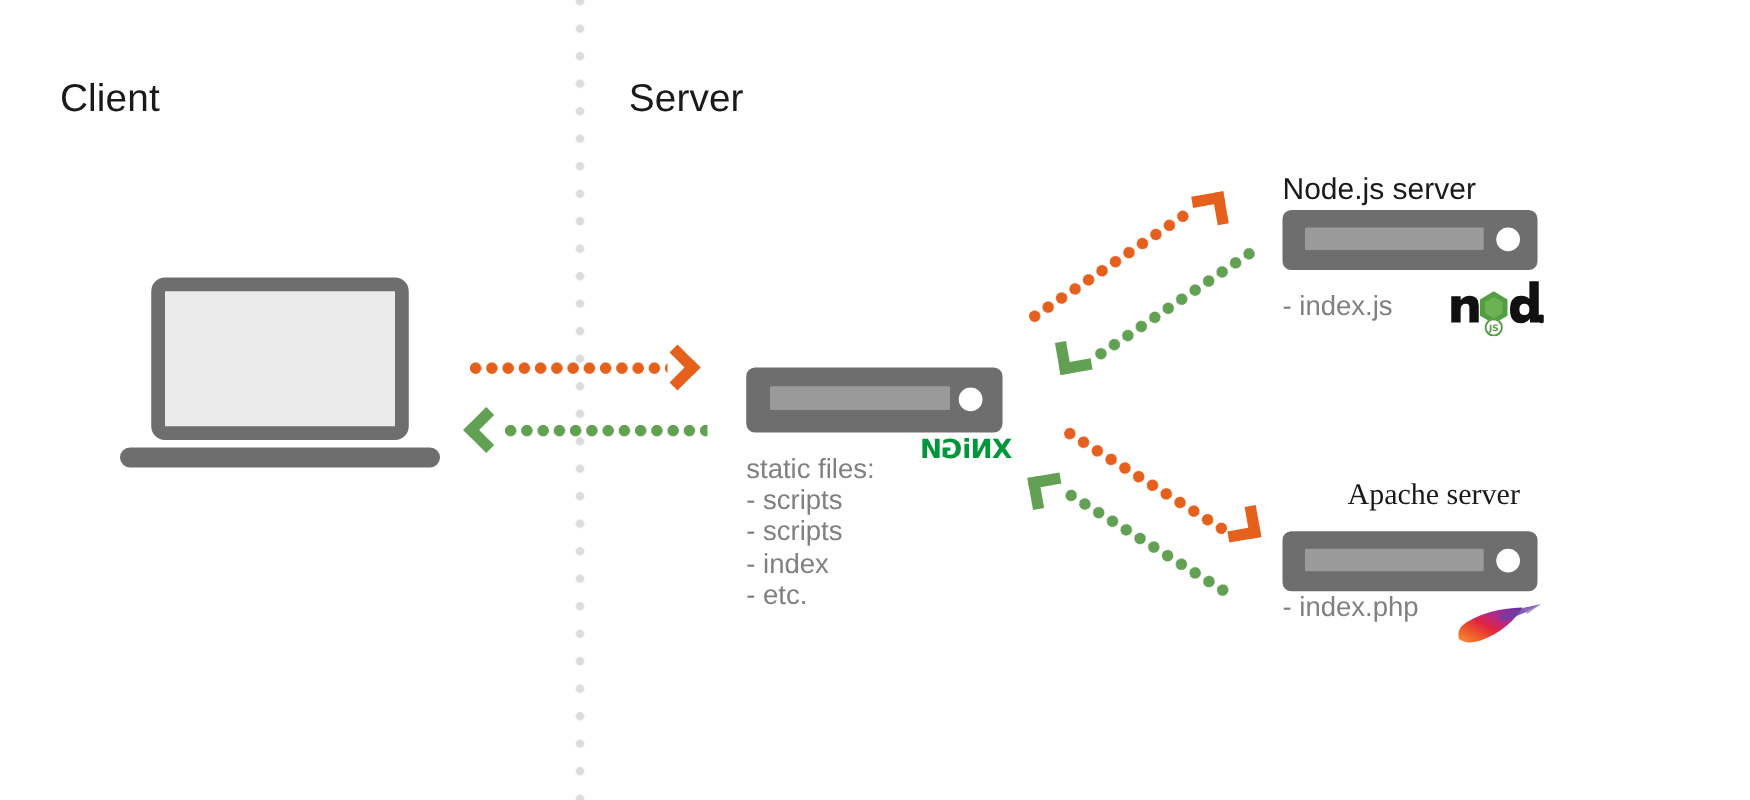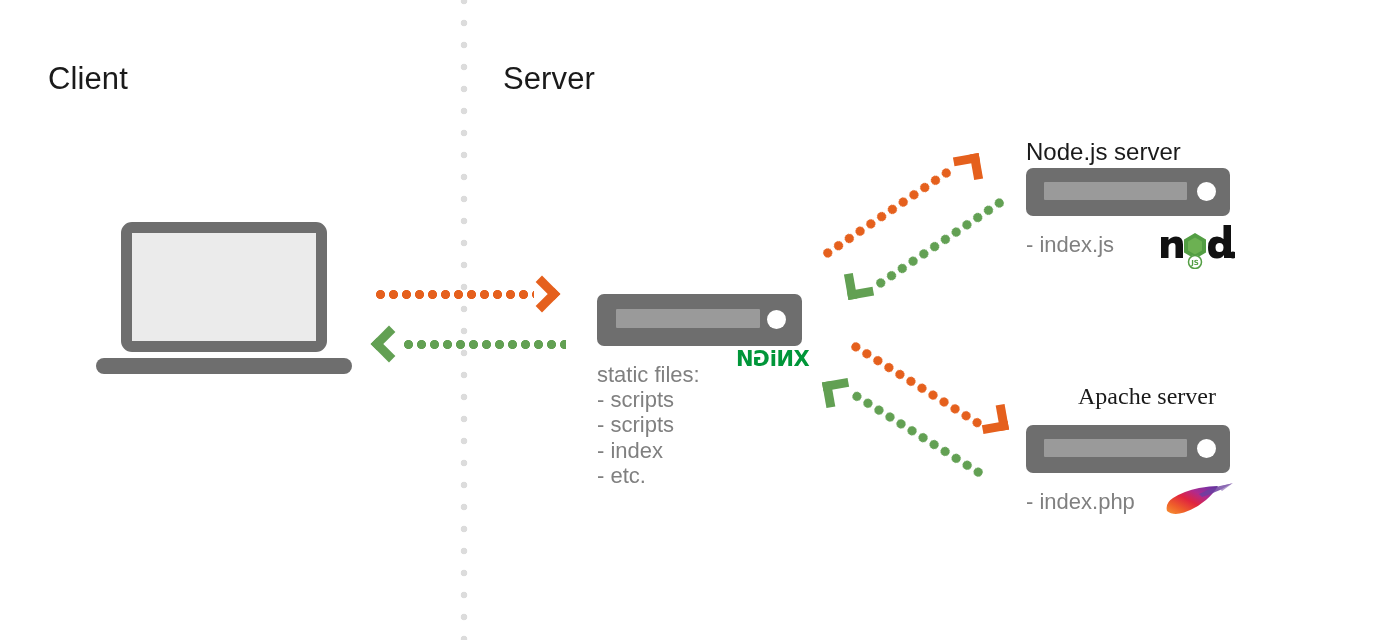--- a/index.html
+++ b/index.html
@@ -110,21 +110,21 @@
 
   .gray-text {
     position: absolute;
     font-size: 22px;
     color: #808080;
     white-space: nowrap;
     line-height: 25px;
     text-align: right;
   }
   #node-file   { left: 1026px; top: 232px; }
-  #apache-file { left: 1026px; top: 489px; }
+  #apache-file { left: 1026px; top: 473px; }
 
   #static-list {
     position: absolute;
     left: 597px; top: 362px;
     font-size: 22px;
     color: #808080;
     line-height: 25.2px;
     white-space: nowrap;
   }
   #static-list div { height: 25.2px; }

